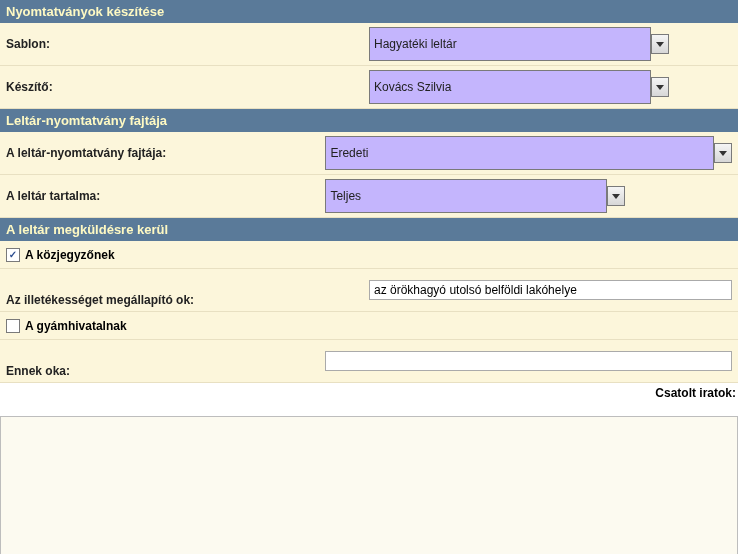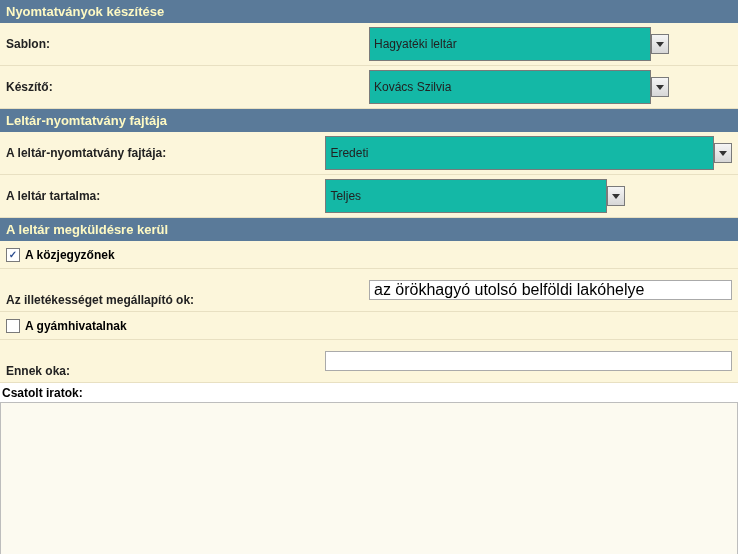--- a/index.html
+++ b/index.html
@@ -38,21 +38,21 @@
     display: flex;
     align-items: center;
   }
   .select-wrap {
     display: flex;
     align-items: center;
     width: 100%;
   }
   .select-input {
     flex: 1 1 auto;
-    background: #14b8a6;
+    background: #c4b5fd;
     border: 1px solid #7a7a7a;
     height: 28px;
     padding: 16px 4px;
     font-size: 12px;
     font-family: inherit;
     color: #222;
   }
   .select-btn {
     flex: 0 0 18px;
     height: 20px;
@@ -71,41 +71,42 @@
     border-left: 4px solid transparent;
     border-right: 4px solid transparent;
     border-top: 5px solid #333;
   }
   .inline-select .select-wrap { }
   .inline-input {
     background: #fff;
     border: 1px solid #aaa;
     height: 20px;
     padding: 1px 4px;
-    font-size: 16px;
+    font-size: 12px;
     font-family: inherit;
     flex: 1 1 auto;
   }
   .checkbox-row .check {
     width: 14px;
     height: 14px;
     border: 1px solid #7a7a7a;
     background: #fff;
     margin-right: 5px;
     display: inline-flex;
     align-items: center;
     justify-content: center;
     font-size: 10px;
     color: #2a4c8f;
     font-weight: bold;
   }
   .csatolt-label {
     font-weight: bold;
-    padding: 3px 2px 2px 2px;
+    padding: 3px 2px 16px 2px;
     background: #fff;
+    text-align: right;
   }
   .attachment-area {
     border: 1px solid #bdbdbd;
     background: #fcfaf0;
     width: 100%;
     height: 188px;
     resize: both;
     overflow: auto;
     position: relative;
   }

